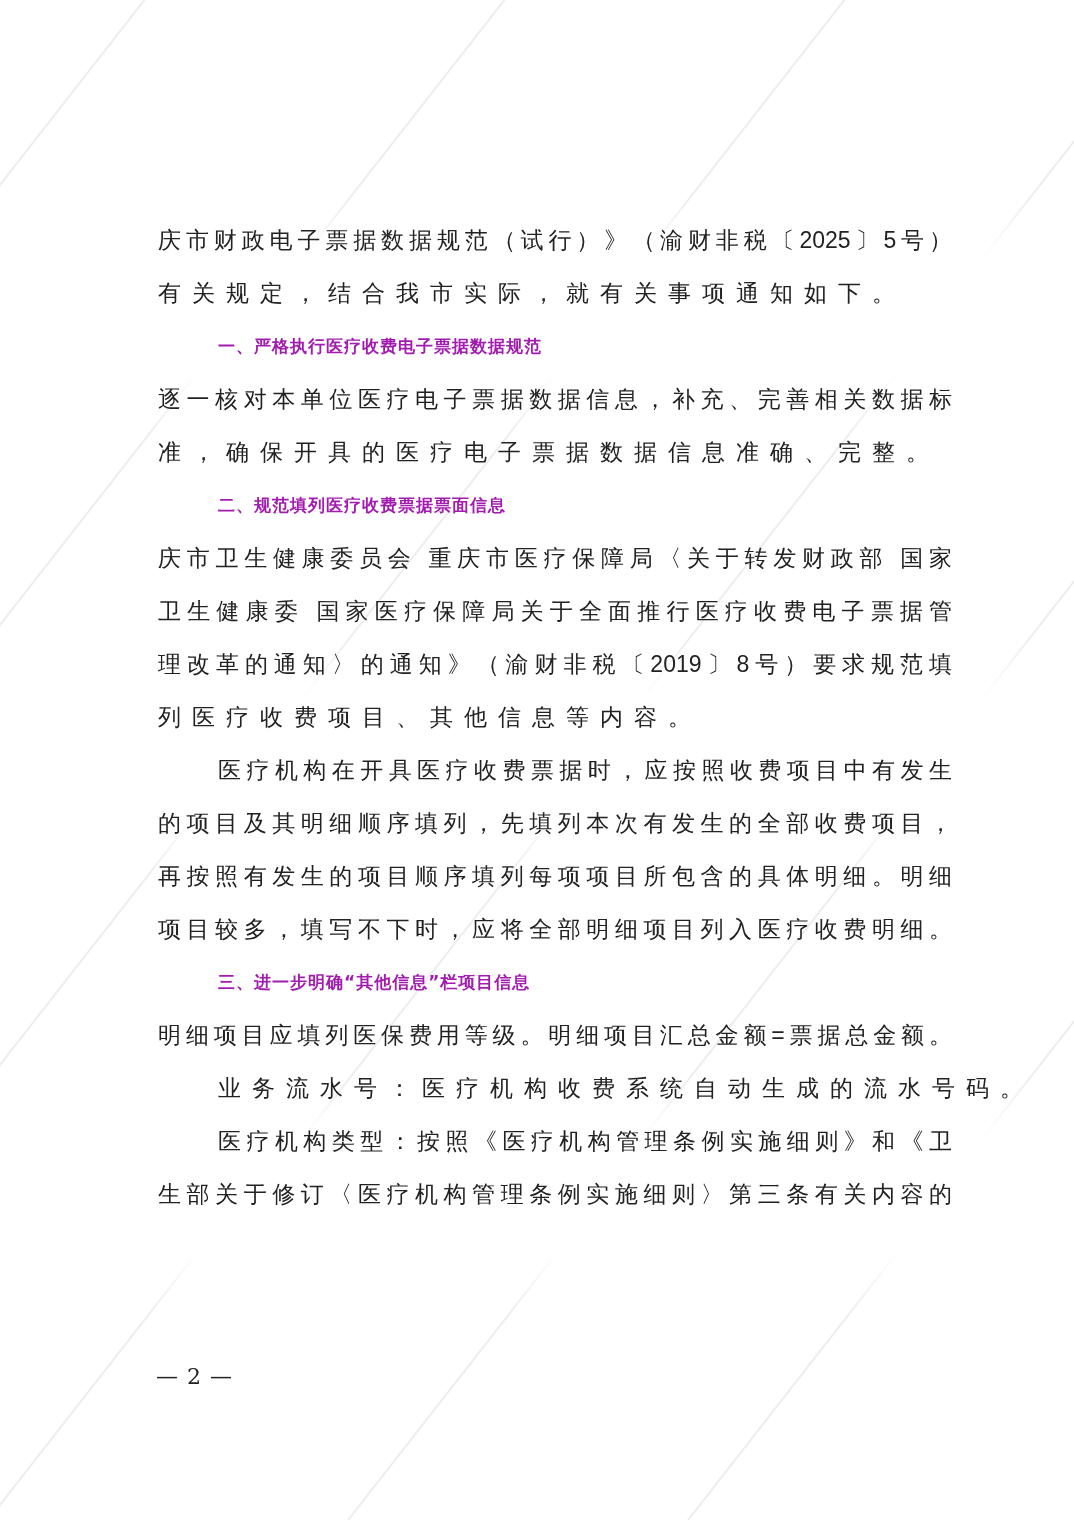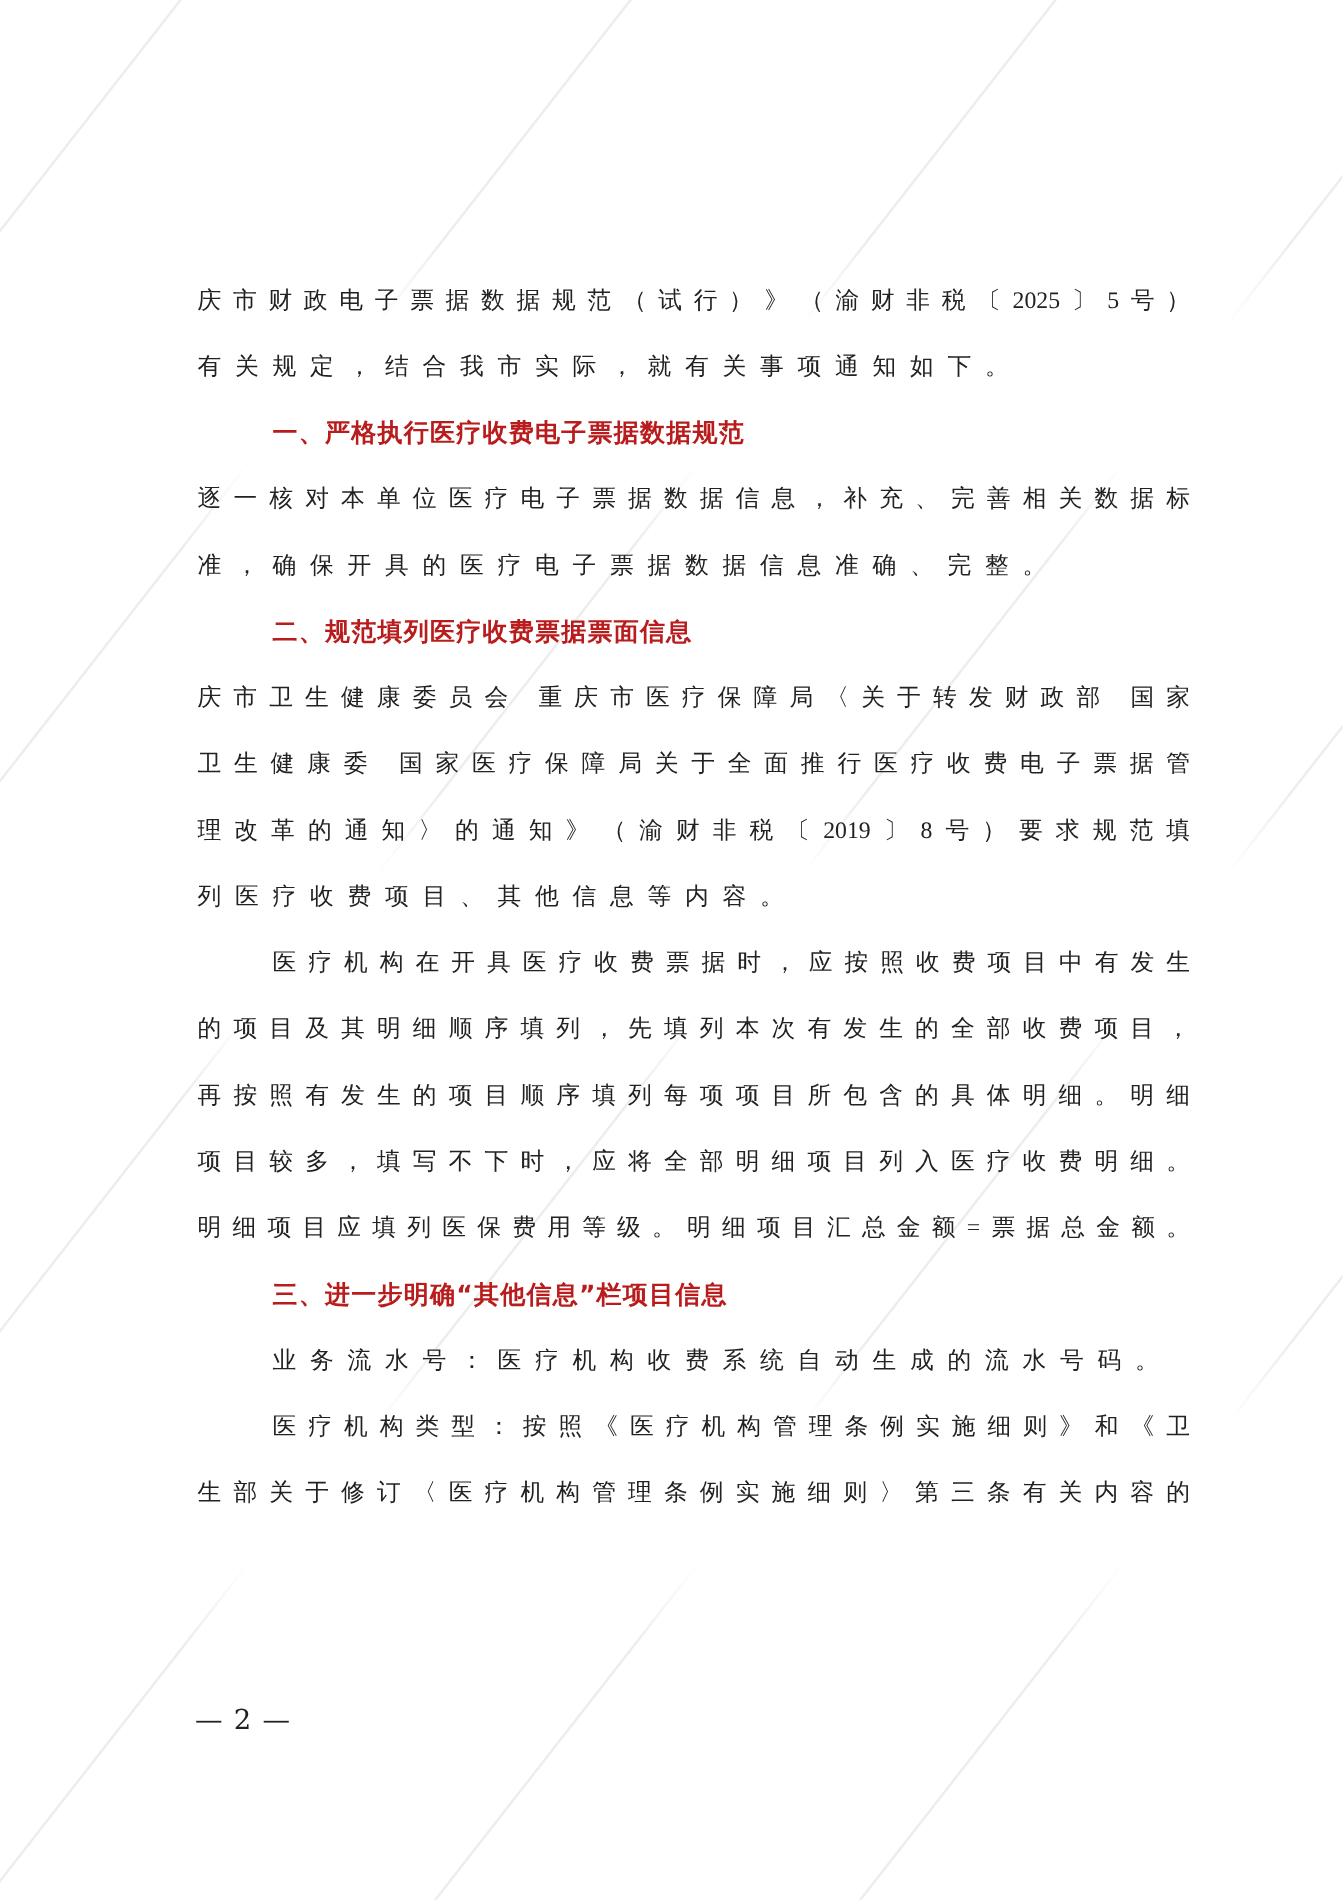--- a/index.html
+++ b/index.html
@@ -1,24 +1,24 @@
 <!DOCTYPE html>
 <html><head>
 <meta charset="utf-8">
 <style>
   html, body { margin: 0; padding: 0; background: #ffffff; }
   body { width: 1074px; height: 1520px; position: relative; overflow: hidden; }
   .page { position: absolute; left: 0; top: 0; width: 1074px; height: 1520px; background: #fff; }
   .watermark-layer { position: absolute; inset: 0; pointer-events: none; overflow: hidden; }
   .wm { position: absolute; font-family: "DejaVu Serif", serif; font-size: 22px; color: #f1f1f1; transform: rotate(-52deg); transform-origin: left top; white-space: nowrap; letter-spacing: 1px; }
   .content { position: absolute; left: 158px; top: 214px; width: 794px; }
-  .line { height: 53px; line-height: 53px; font-family: Liberation Serif, serif; font-size: 19px; color: #222; white-space: nowrap; text-align: justify; text-align-last: justify; }
+  .line { height: 53px; line-height: 53px; font-family: Liberation Sans, sans-serif; font-size: 23px; color: #222; white-space: nowrap; text-align: justify; text-align-last: justify; }
   .line.last { text-align-last: left; letter-spacing: 11px; }
   .line.indent { padding-left: 60px; }
-  .line.heading { font-family: "DejaVu Sans", "Liberation Sans", sans-serif; font-weight: bold; font-size: 20px; color: #b91c1c; text-align-last: left; letter-spacing: 1px; padding-left: 60px; }
+  .line.heading { font-family: "DejaVu Sans", "Liberation Sans", sans-serif; font-weight: bold; font-size: 17px; color: #a21caf; text-align-last: left; letter-spacing: 1px; padding-left: 60px; }
   .page-number { position: absolute; left: 156px; top: 1364px; font-family: "DejaVu Serif", "Liberation Serif", serif; font-size: 22px; color: #222; letter-spacing: 1px; }
 </style>
 </head>
 <body>
 
 <div class="page">
   <div class="watermark-layer">
       <div class="wm" style="left: -60px; top: 260px; width: 420px; height: 2px; background: linear-gradient(90deg, rgba(235, 235, 235, 0) 0%, rgba(235, 235, 235, 0.9) 20%, rgba(235, 235, 235, 0.9) 80%, rgba(235, 235, 235, 0) 100%);"></div>
       <div class="wm" style="left: 300px; top: 260px; width: 420px; height: 2px; background: linear-gradient(90deg, rgba(235, 235, 235, 0) 0%, rgba(235, 235, 235, 0.9) 20%, rgba(235, 235, 235, 0.9) 80%, rgba(235, 235, 235, 0) 100%);"></div>
       <div class="wm" style="left: 640px; top: 260px; width: 420px; height: 2px; background: linear-gradient(90deg, rgba(235, 235, 235, 0) 0%, rgba(235, 235, 235, 0.9) 20%, rgba(235, 235, 235, 0.9) 80%, rgba(235, 235, 235, 0) 100%);"></div>
@@ -50,23 +50,23 @@
 
     <div class="line">庆市卫生健康委员会 重庆市医疗保障局〈关于转发财政部 国家</div>
     <div class="line">卫生健康委 国家医疗保障局关于全面推行医疗收费电子票据管</div>
     <div class="line">理改革的通知〉的通知》（渝财非税〔2019〕8号）要求规范填</div>
     <div class="line last">列医疗收费项目、其他信息等内容。</div>
 
     <div class="line indent">医疗机构在开具医疗收费票据时，应按照收费项目中有发生</div>
     <div class="line">的项目及其明细顺序填列，先填列本次有发生的全部收费项目，</div>
     <div class="line">再按照有发生的项目顺序填列每项项目所包含的具体明细。明细</div>
     <div class="line">项目较多，填写不下时，应将全部明细项目列入医疗收费明细。</div>
+    <div class="line heading">三、进一步明确“其他信息”栏项目信息</div>
+
     <div class="line">明细项目应填列医保费用等级。明细项目汇总金额=票据总金额。</div>
-
-    <div class="line heading">三、进一步明确“其他信息”栏项目信息</div>
 
     <div class="line indent last">业务流水号：医疗机构收费系统自动生成的流水号码。</div>
 
     <div class="line indent">医疗机构类型：按照《医疗机构管理条例实施细则》和《卫</div>
     <div class="line">生部关于修订〈医疗机构管理条例实施细则〉第三条有关内容的</div>
   </div>
 
   <div class="page-number">— 2 —</div>
 </div>
 

